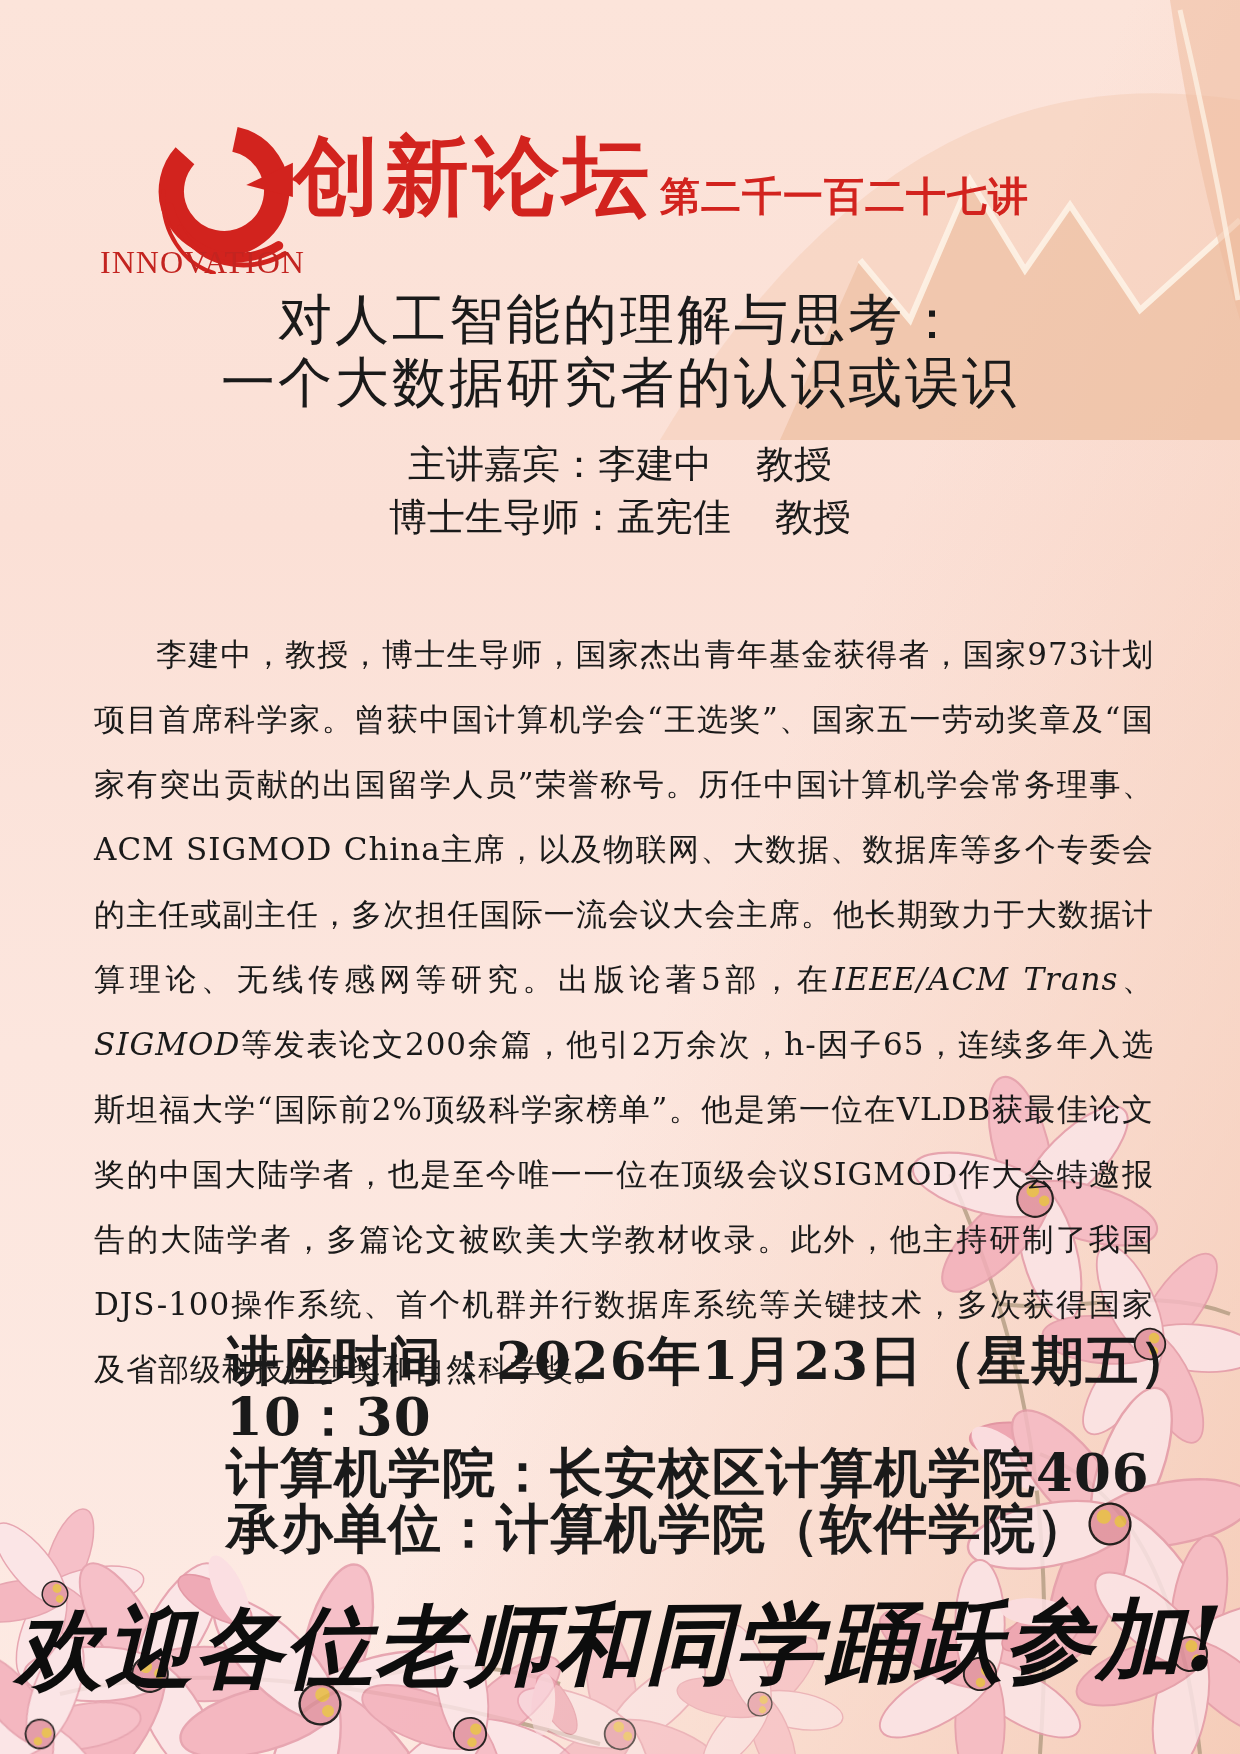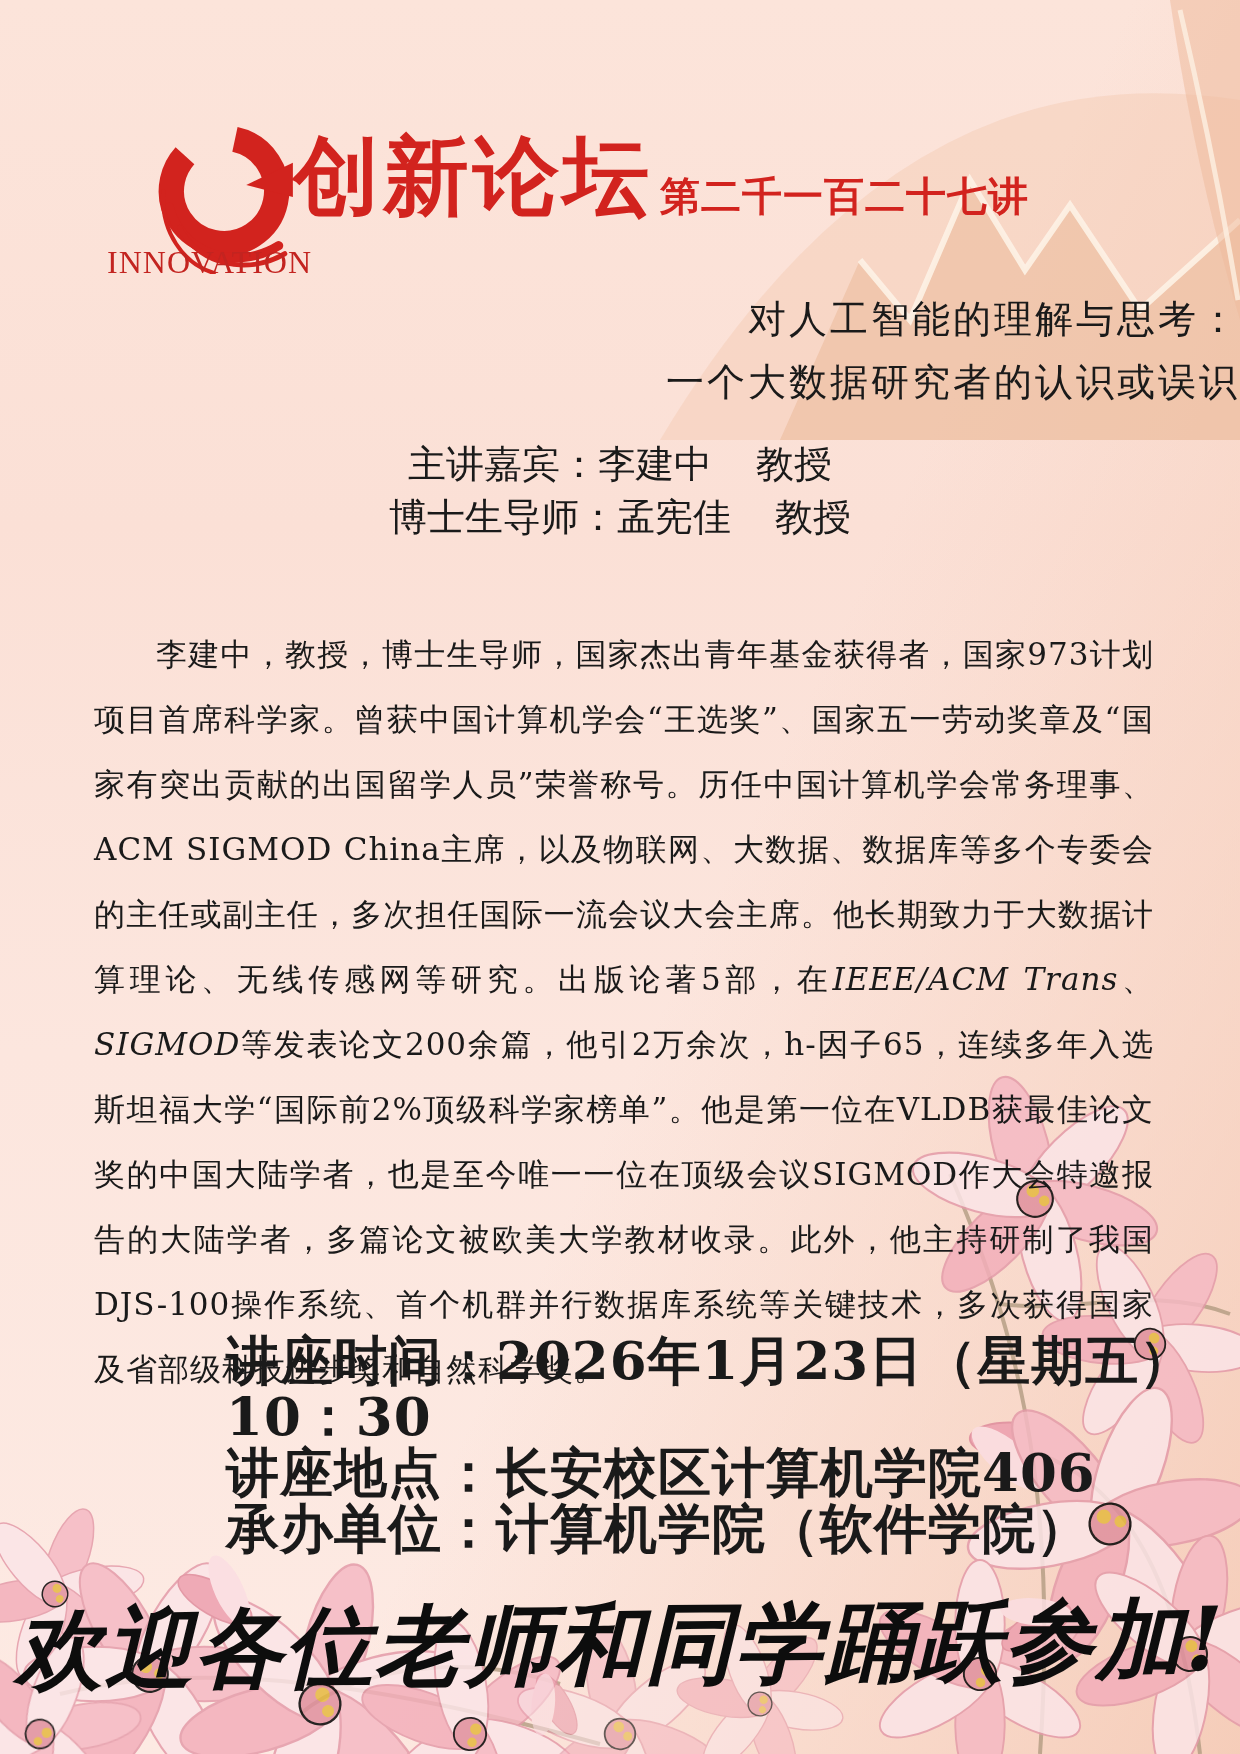--- a/index.html
+++ b/index.html
@@ -14,41 +14,41 @@
     font-family:"DejaVu Serif","Liberation Serif",serif;
     color:#1a1a1a;
   }
   .decor{position:absolute;pointer-events:none;z-index:1;}
   .content{position:absolute;inset:0;z-index:2;}
 
   
   .logo-svg{position:absolute;left:138px;top:112px;}
   .logo-text{
     position:absolute;left:100px;top:244px;width:212px;
-    text-align:right;font-size:32px;letter-spacing:1px;
+    text-align:left;font-size:32px;letter-spacing:1px;
     color:#c32420;font-family:"Liberation Serif",serif;
   }
   .forum-title{
     position:absolute;left:293px;top:140px;
     font-family:Liberation Mono, monospace;
     font-weight:bold;font-size:86px;line-height:1;
     color:#d2231e;letter-spacing:4px;
   }
   .lecture-no{
     position:absolute;left:660px;top:176px;
     font-family:"Liberation Sans","DejaVu Sans",sans-serif;
     font-weight:bold;font-size:40px;line-height:1;
     color:#d2231e;letter-spacing:1px;
   }
 
   
   .main-title{
     position:absolute;top:288px;left:0;width:100%;
-    text-align:right;font-size:38px;line-height:63px;
-    letter-spacing:3px;font-weight:500;font-family:Liberation Serif, serif;
+    text-align:center;font-size:54px;line-height:63px;
+    letter-spacing:3px;font-weight:500;
   }
   
   .people{
     position:absolute;top:438px;left:0;width:100%;
     text-align:center;font-size:38px;line-height:53px;font-weight:500;
   }
   .people .ptitle{margin-left:44px;}
 
   
   .bio{
@@ -172,21 +172,21 @@
       </div>
     </div>
 
     <p class="bio"><span>李建中，教授，博士生导师，国家杰出青年基金获得者，国家973计划项目首席科学家。曾获中国计算机学会“王选奖”、国家五一劳动奖章及“国家有突出贡献的出国留学人员”荣誉称号。历任中国计算机学会常务理事、ACM SIGMOD China主席，以及物联网、大数据、数据库等多个专委会的主任或副主任，多次担任国际一流会议大会主席。他长期致力于大数据计算理论、无线传感网等研究。出版论著5部，在</span><i>IEEE/ACM Trans</i><span>、</span><i>SIGMOD</i><span>等发表论文200余篇，他引2万余次，h-因子65，连续多年入选斯坦福大学“国际前2%顶级科学家榜单”。他是第一位在VLDB获最佳论文奖的中国大陆学者，也是至今唯一一位在顶级会议SIGMOD作大会特邀报告的大陆学者，多篇论文被欧美大学教材收录。此外，他主持研制了我国DJS-100操作系统、首个机群并行数据库系统等关键技术，多次获得国家及省部级科技进步奖和自然科学奖。</span></p>
 
     <div class="details">
       <div>
         <span>讲座时间：</span><span>2026年1月23日（星期五）10：30</span>
       </div>
       <div>
-        <span>讲座地点：</span><span>长安校区计算机学院406</span>
+        <span>计算机学院：</span><span>长安校区计算机学院406</span>
       </div>
       <div>
         <span>承办单位：</span><span>计算机学院（软件学院）</span>
       </div>
     </div>
 
     <div class="welcome">欢迎各位老师和同学踊跃参加!</div>
 
   </div>
 </div>

